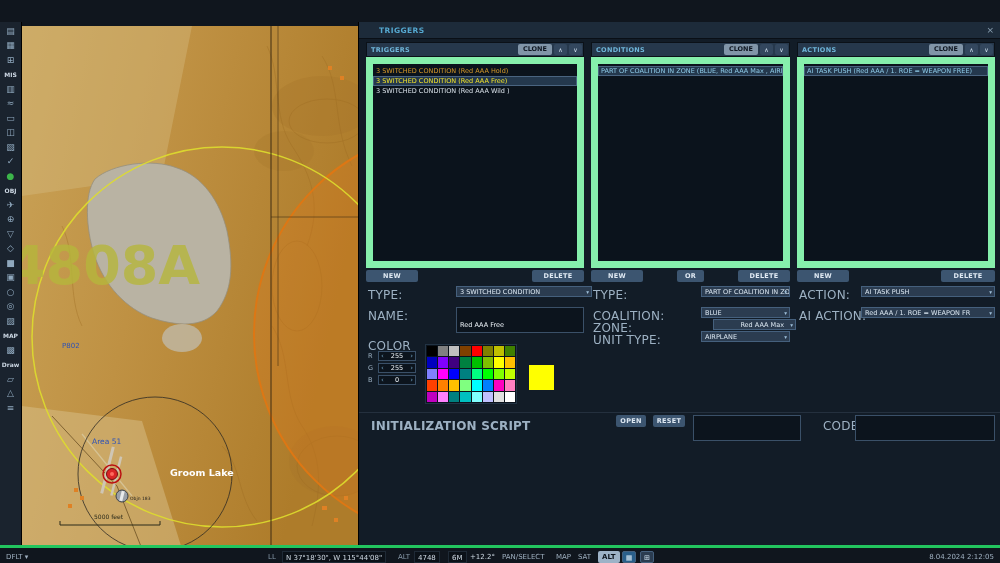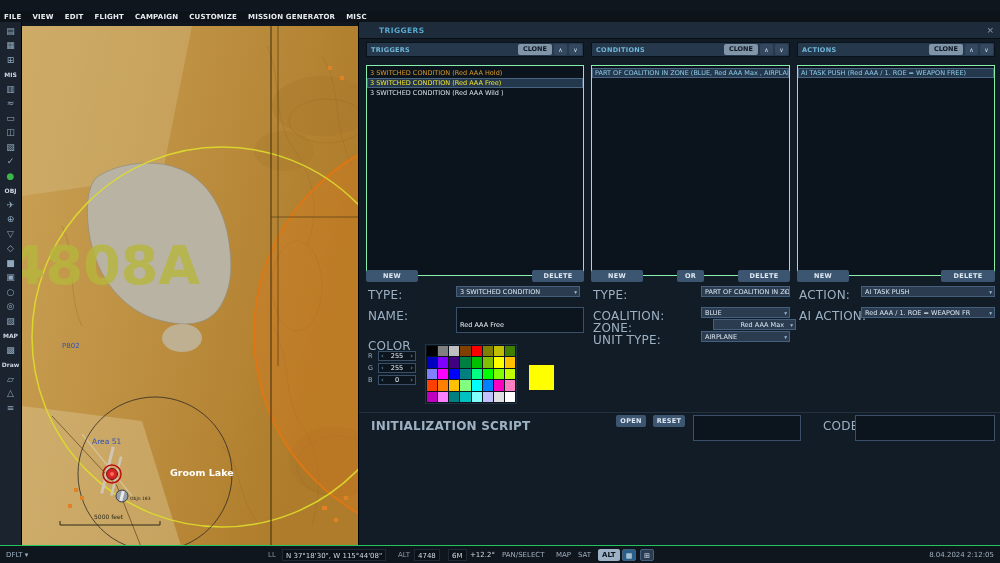--- a/index.html
+++ b/index.html
@@ -30,64 +30,53 @@
   .panel{position:absolute;left:358px;top:22px;width:642px;height:523px;background:#121c27;border-left:1px solid #000;}
   .panel-header{position:absolute;left:0;top:0;width:100%;height:17px;background:#1d2b3a;border-bottom:1px solid #0a0f16;}
   .panel-title{position:absolute;left:20px;top:0;line-height:17px;font-size:7.5px;font-weight:bold;color:#55a8d0;letter-spacing:.4px;}
   .panel-close{position:absolute;right:6px;top:0;line-height:17px;font-size:9px;color:#8aa0b2;cursor:default;}
 
   .col{position:absolute;top:20px;height:400px;}
   .col-header{position:absolute;left:0;top:0;width:100%;height:15px;background:#26384c;border:1px solid #0b1118;display:flex;align-items:center;padding:0 1px 0 4px;gap:2px;}
   .col-header-label{flex:1;font-size:6.5px;font-weight:bold;color:#6fb6da;letter-spacing:.3px;}
   .btn-clone{background:#8195a8;color:#101823;font-size:6.5px;font-weight:bold;line-height:11px;height:11px;padding:0 5px;border-radius:2px;}
   .chev-btn{background:#33475e;color:#cfe0ee;width:13px;height:11px;line-height:11px;text-align:center;font-size:6px;border-radius:2px;}
-  .col-list{position:absolute;left:0;top:15px;width:100%;height:211px;background:#0b131c;border:1px solid #86efac;padding-top:2px;margin-top:8px;}
+  .col-list{position:absolute;left:0;top:15px;width:100%;height:211px;background:#0b131c;border:7px solid #86efac;padding-top:2px;}
   .list-item{font-size:6.5px;line-height:10px;padding:0 3px;white-space:nowrap;overflow:hidden;color:#cfe0ee;}
   .list-item.selected{background:#24384d;outline:1px solid #4a6480;outline-offset:-1px;}
   .btn-primary{position:absolute;background:#3c5570;color:#dfe9f3;font-size:6.5px;font-weight:bold;text-align:center;height:12px;line-height:12px;border-radius:2px;letter-spacing:.3px;}
   .fld-label{position:absolute;color:#9db1c3;font-size:12px;letter-spacing:.2px;}
   .dropdown{position:absolute;background:#2b3c50;border:1px solid #45607d;color:#dce8f2;font-size:6.5px;height:11px;padding:1px 11px 0 3px;white-space:nowrap;overflow:hidden;}
   .dd-arrow{position:absolute;right:2px;top:2px;font-size:5.5px;color:#9fc0da;}
   .text-input{position:absolute;background:#0c141d;border:1px solid #3a5068;color:#eef4f9;font-size:6.5px;height:11px;line-height:9px;padding:12px 3px;white-space:nowrap;overflow:hidden;}
   .rgb-row{position:relative;height:12px;}
   .rgb-label{position:absolute;left:2px;top:2px;font-size:6.5px;color:#9db1c3;}
   .stepper{position:absolute;left:12px;top:1px;width:38px;height:10px;background:#0c141d;border:1px solid #3a5068;display:flex;align-items:center;justify-content:space-between;padding:0 2px;}
   .stepper .arr{font-size:7px;color:#6fa0c0;line-height:8px;}
   .rgb-val{font-size:6.5px;color:#eef4f9;}
   .palette{position:absolute;left:59px;top:302px;width:92px;height:60px;background:#0b131c;border:1px solid #223344;display:grid;grid-template-columns:repeat(8,1fr);grid-template-rows:repeat(5,1fr);gap:1px;padding:1px;}
   .pal-cell{width:100%;height:100%;}
   .color-preview{position:absolute;left:163px;top:323px;width:25px;height:25px;}
 
   .init-row{position:absolute;left:0;top:390px;width:100%;height:24px;border-top:1px solid #24303e;}
 
   
-  .statusbar{position:absolute;left:0;top:545px;width:1000px;height:14px;background:#10161e;border-top:1px solid #22c55e;font-size:7px;}
+  .statusbar{position:absolute;left:0;top:545px;width:1000px;height:14px;background:#10161e;border-top:3px solid #22c55e;font-size:7px;}
   .sb-text{position:absolute;top:0;line-height:18px;color:#9fb0c0;white-space:nowrap;}
   .sb-box{position:absolute;top:3px;height:12px;line-height:12px;background:#0b1118;border:1px solid #1f2a36;color:#d0dae4;padding:0 3px;white-space:nowrap;}
   .sb-btn-sel{position:absolute;top:3px;height:12px;line-height:12px;background:#9db2c7;color:#0d141d;font-weight:bold;padding:0 4px;border-radius:2px;}
   .sb-icon-btn{position:absolute;top:3px;height:12px;width:14px;line-height:12px;text-align:center;background:#2b3c50;border:1px solid #45607d;color:#cfe0ee;font-size:7px;border-radius:2px;}
   .sb-icon-btn.hl{background:#2a5f8a;}
 </style>
 </head>
 <body>
 
 <div class="screen">
 
 
-  <div class="menubar">
-
-  <span class="menu-item">FILE</span>
-      <span class="menu-item">VIEW</span>
-      <span class="menu-item">EDIT</span>
-      <span class="menu-item">FLIGHT</span>
-      <span class="menu-item">CAMPAIGN</span>
-      <span class="menu-item">CUSTOMIZE</span>
-      <span class="menu-item">MISSION GENERATOR</span>
-      <span class="menu-item">MISC</span>
-    </div>
 
   <div class="sidebar">
 
   <div class="sb-item">
         <span class="sb-icon">▤</span>
 
       </div>
       <div class="sb-item">
         <span class="sb-icon">▦</span>
 
@@ -277,21 +266,21 @@
       </div>
       <div class="col-list">
 
       <div class="list-item" style="color: rgb(215, 154, 42);"><span>3 SWITCHED CONDITION (Red AAA Hold)</span></div>
           <div class="list-item selected" style="color: rgb(242, 228, 42);"><span>3 SWITCHED CONDITION (Red AAA Free)</span></div>
           <div class="list-item" style="color: rgb(216, 224, 232);"><span>3 SWITCHED CONDITION (Red AAA Wild )</span></div>
         </div>
       <span class="btn-primary" style="left:0;top:228px;width:52px;">NEW</span>
       <span class="btn-primary" style="right:0;top:228px;width:52px;">DELETE</span>
       <span class="fld-label" style="left:2px;top:246px;">TYPE:</span>
-      <span class="dropdown" style="left:90px;top:244px;width:124px;"><span>3 SWITCHED CONDITION</span><span class="dd-arrow">▾</span></span>
+      <span class="dropdown" style="left:90px;top:244px;width:136px;"><span>3 SWITCHED CONDITION</span><span class="dd-arrow">▾</span></span>
       <span class="fld-label" style="left:2px;top:267px;">NAME:</span>
       <span class="text-input" style="left:90px;top:265px;width:128px;line-height:11px;">Red AAA Free</span>
       <span class="fld-label" style="left:2px;top:297px;">COLOR</span>
       <div style="position:absolute;left:0;top:308px;width:56px;">
 
       <div class="rgb-row">
             <span class="rgb-label">R</span>
             <span class="stepper">
               <span class="arr">‹</span>
               <span class="rgb-val">255</span>

